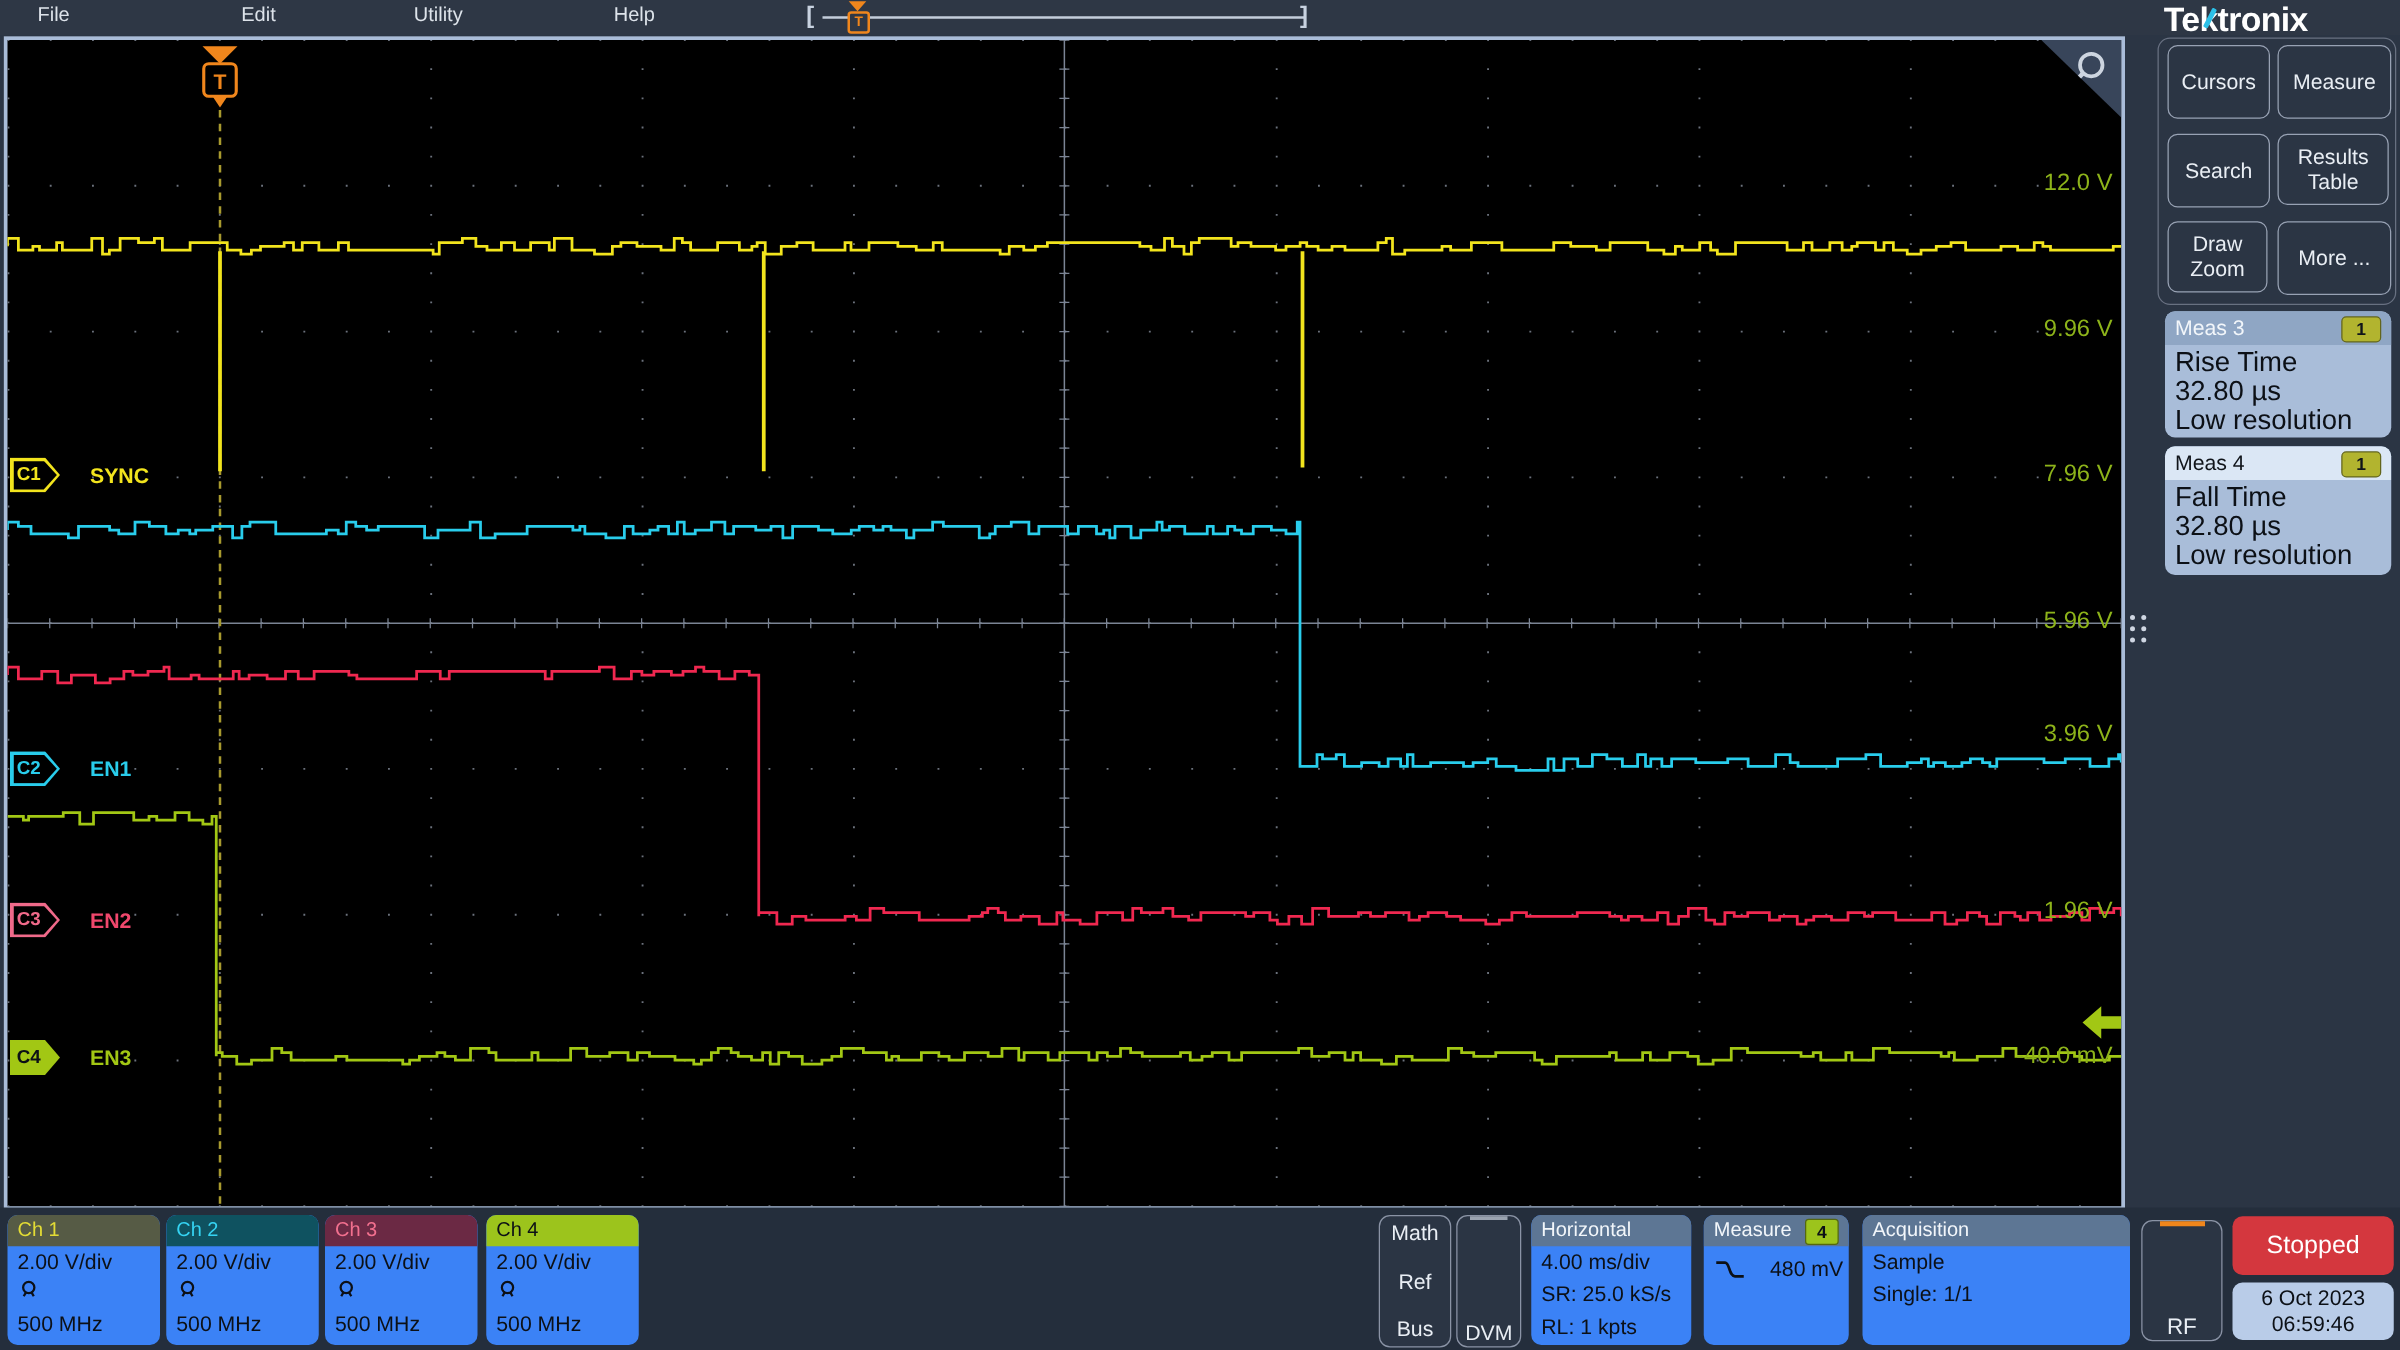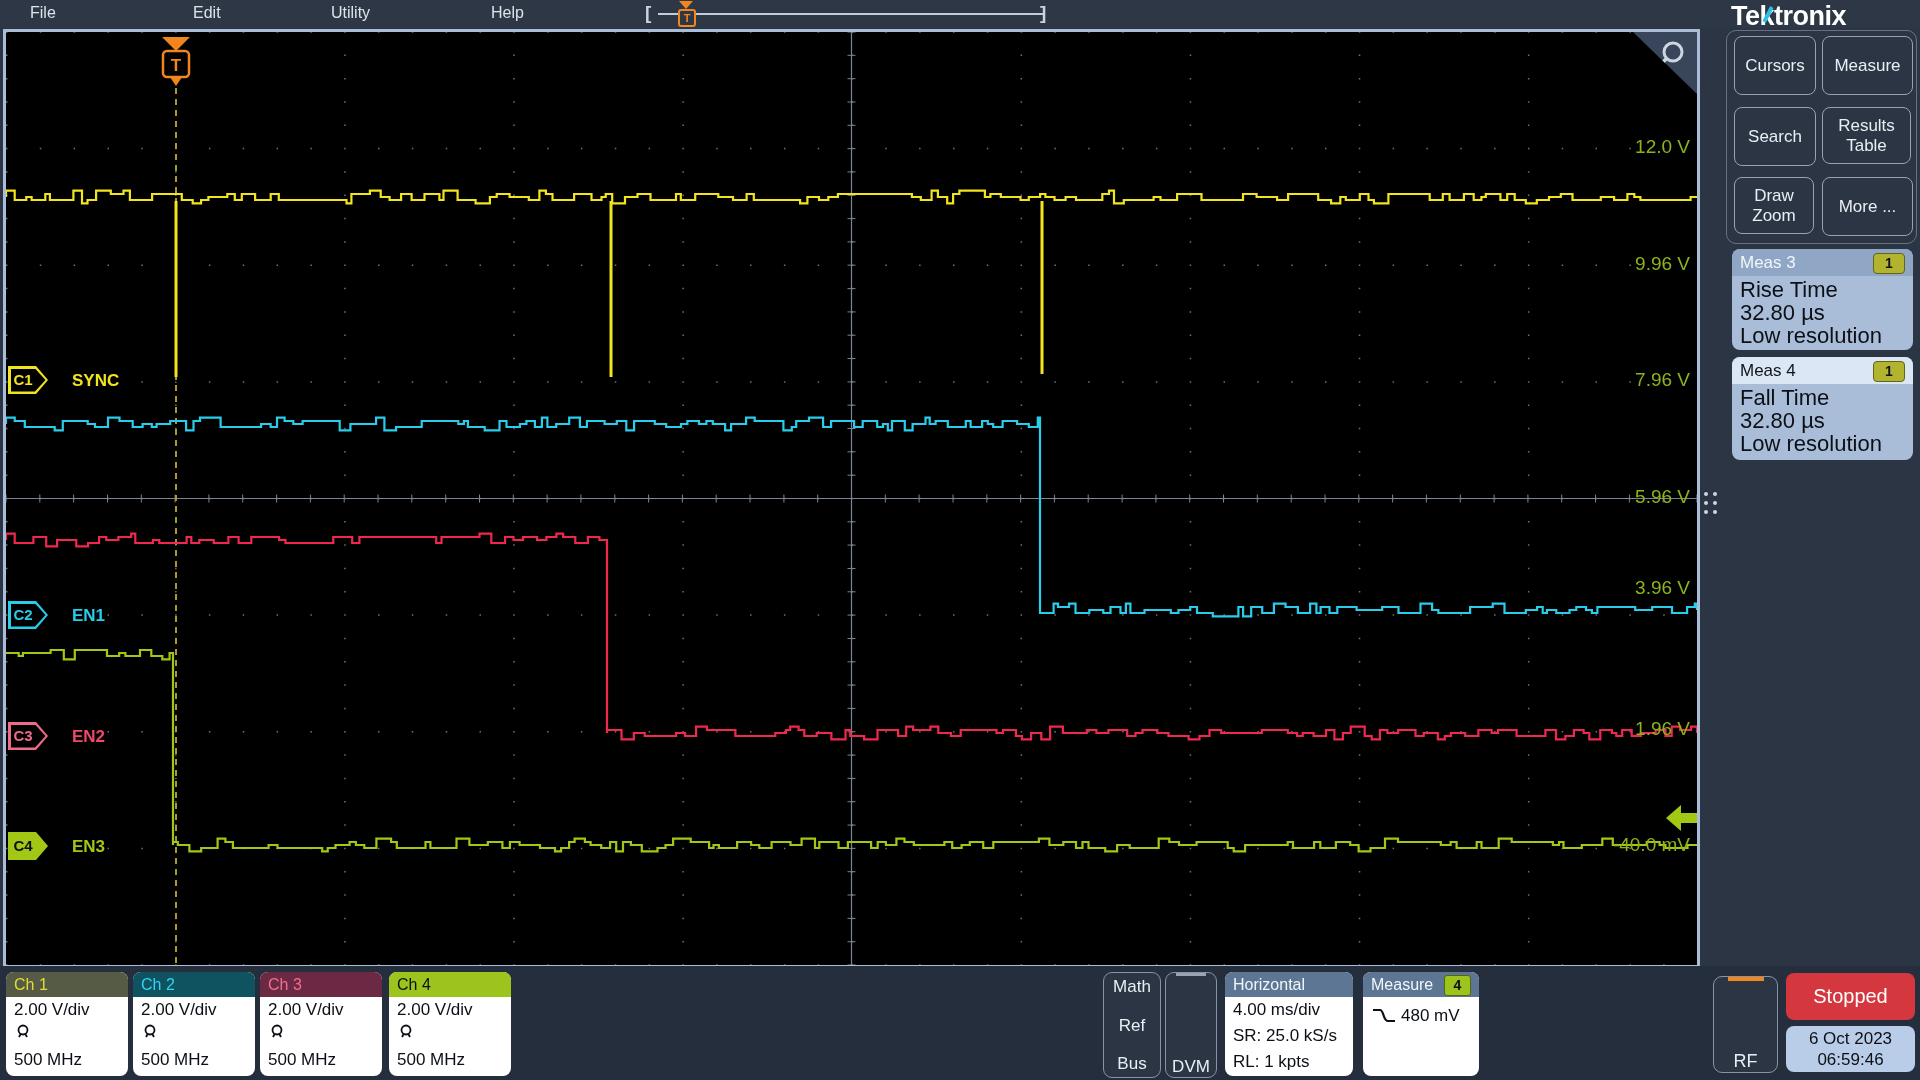--- a/index.html
+++ b/index.html
@@ -46,21 +46,21 @@
   .meas{width:181px;border-radius:8px;overflow:hidden;background:#a9bdd9;}
   .meas-h{height:27px;font-size:17px;color:#f2f6fa;padding-left:8px;line-height:27px;position:relative;}
   .meas-h.sel{color:#10141a;}
   .meas-badge{position:absolute;right:8px;top:4px;width:30px;height:19px;background:#b2b42f;
               border:1.5px solid #63651c;border-radius:4px;color:#10141a;font-size:14px;font-weight:bold;
               text-align:center;line-height:18px;}
   .meas-b{padding:2px 0 4px 8px;color:#0c1016;font-size:22px;line-height:23px;}
 
   
   #bottombar{left:0;top:966px;width:1920px;height:114px;background:#242e3c;}
-  .card{border-radius:8px;overflow:hidden;background:#ffffff;}
+  .card{border-radius:8px;overflow:hidden;background:#3b82f6;}
   .card-h{height:25px;font-size:16px;padding-left:8px;line-height:25px;color:#f2f6fa;position:relative;}
   .card-b{color:#0c1016;font-size:17px;line-height:25px;padding-left:8px;}
   .hdr-blue{background:#5d7694;}
   .btn-dark{border:1.5px solid #8a93a5;border-radius:9px;background:#2b3544;color:#e9eef4;
             display:flex;flex-direction:column;align-items:center;justify-content:space-between;}
   .src-badge{position:absolute;right:8px;top:3px;width:25px;height:19px;background:#9cc41c;
              border:1px solid #55680f;border-radius:3px;color:#0c1016;font-size:14px;font-weight:bold;
              text-align:center;line-height:18px;}
   #stopped{left:1786px;top:973px;width:129px;height:47px;background:#d4373e;border-radius:8px;
            color:#fff;font-size:20px;display:flex;align-items:center;justify-content:center;}
@@ -257,28 +257,35 @@
       <div>SR: 25.0 kS/s</div>
       <div>RL: 1 kpts</div>
     </div>
   </div>
 
   <div class="abs card" style="left:1363px;top:972px;width:116px;height:104px">
     <div class="card-h hdr-blue">
       <span>Measure</span>
       <span class="src-badge">4</span>
     </div>
-    <div class="card-b" style="display:flex;align-items:center;gap:4px;padding-top:6px">
+    <div class="card-b" style="display:flex;align-items:center;gap:19px;padding-top:6px">
       <svg width="26" height="18">
         <path d="M2 3 H9 C13 3 12 14 17 14 H24" fill="none" stroke="#0c1016" stroke-width="2.2"></path>
       </svg>
       <span>480 mV</span>
     </div>
   </div>
 
+  <div class="abs card" style="left:1490px;top:972px;width:214px;height:104px">
+    <div class="card-h hdr-blue">Acquisition</div>
+    <div class="card-b" style="line-height:26px">
+      <div>Sample</div>
+      <div>Single: 1/1</div>
+    </div>
+  </div>
 
   <div class="abs btn-dark" style="left:1713px;top:976px;width:63px;height:95px;font-size:18px">
     <div style="width:36px;height:4px;background:#f0861c;margin-bottom:24px"></div>
     <div>RF</div>
   </div>
   <div id="stopped" class="abs">Stopped</div>
   <div id="datetime" class="abs">
     <div>6 Oct 2023</div>
     <div>06:59:46</div>
   </div>

